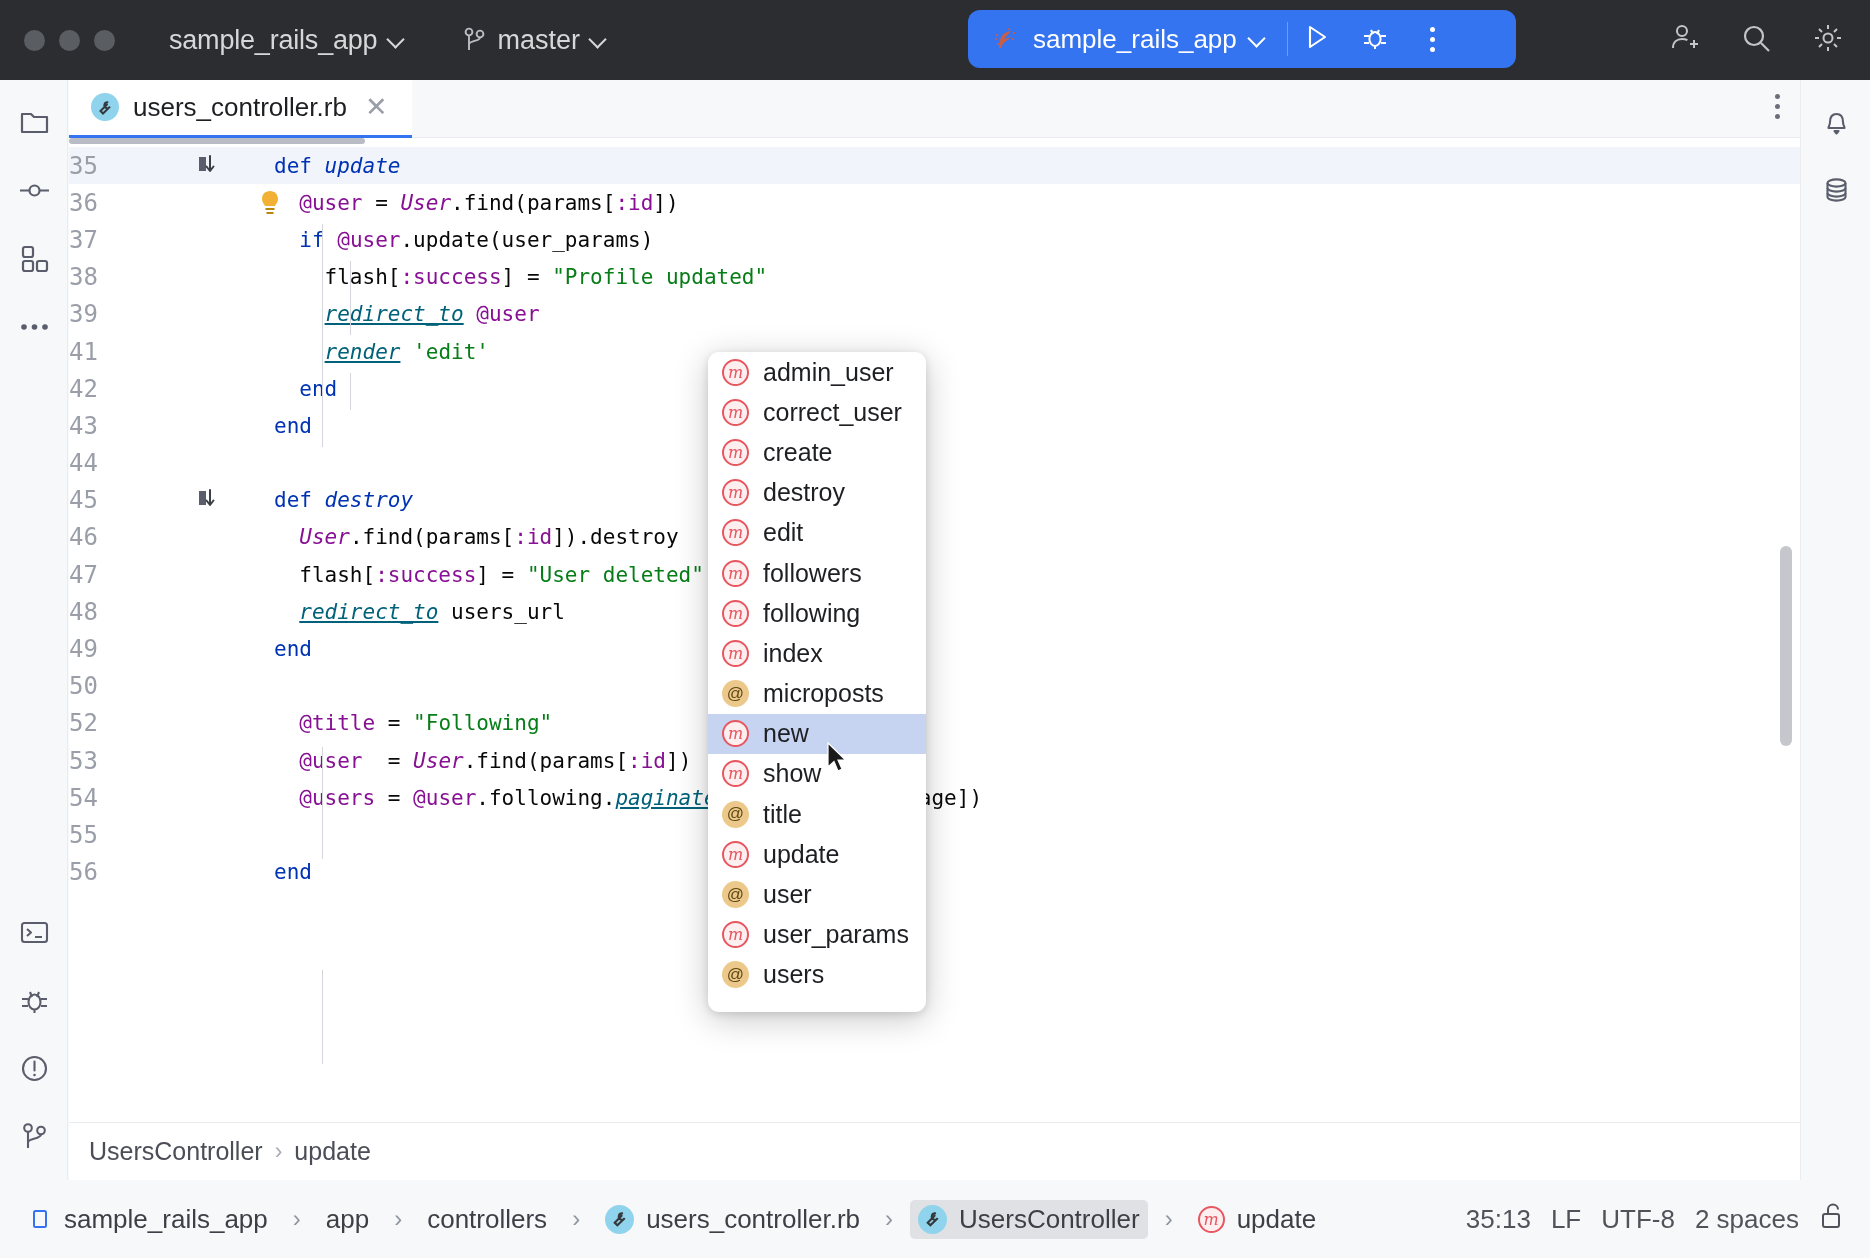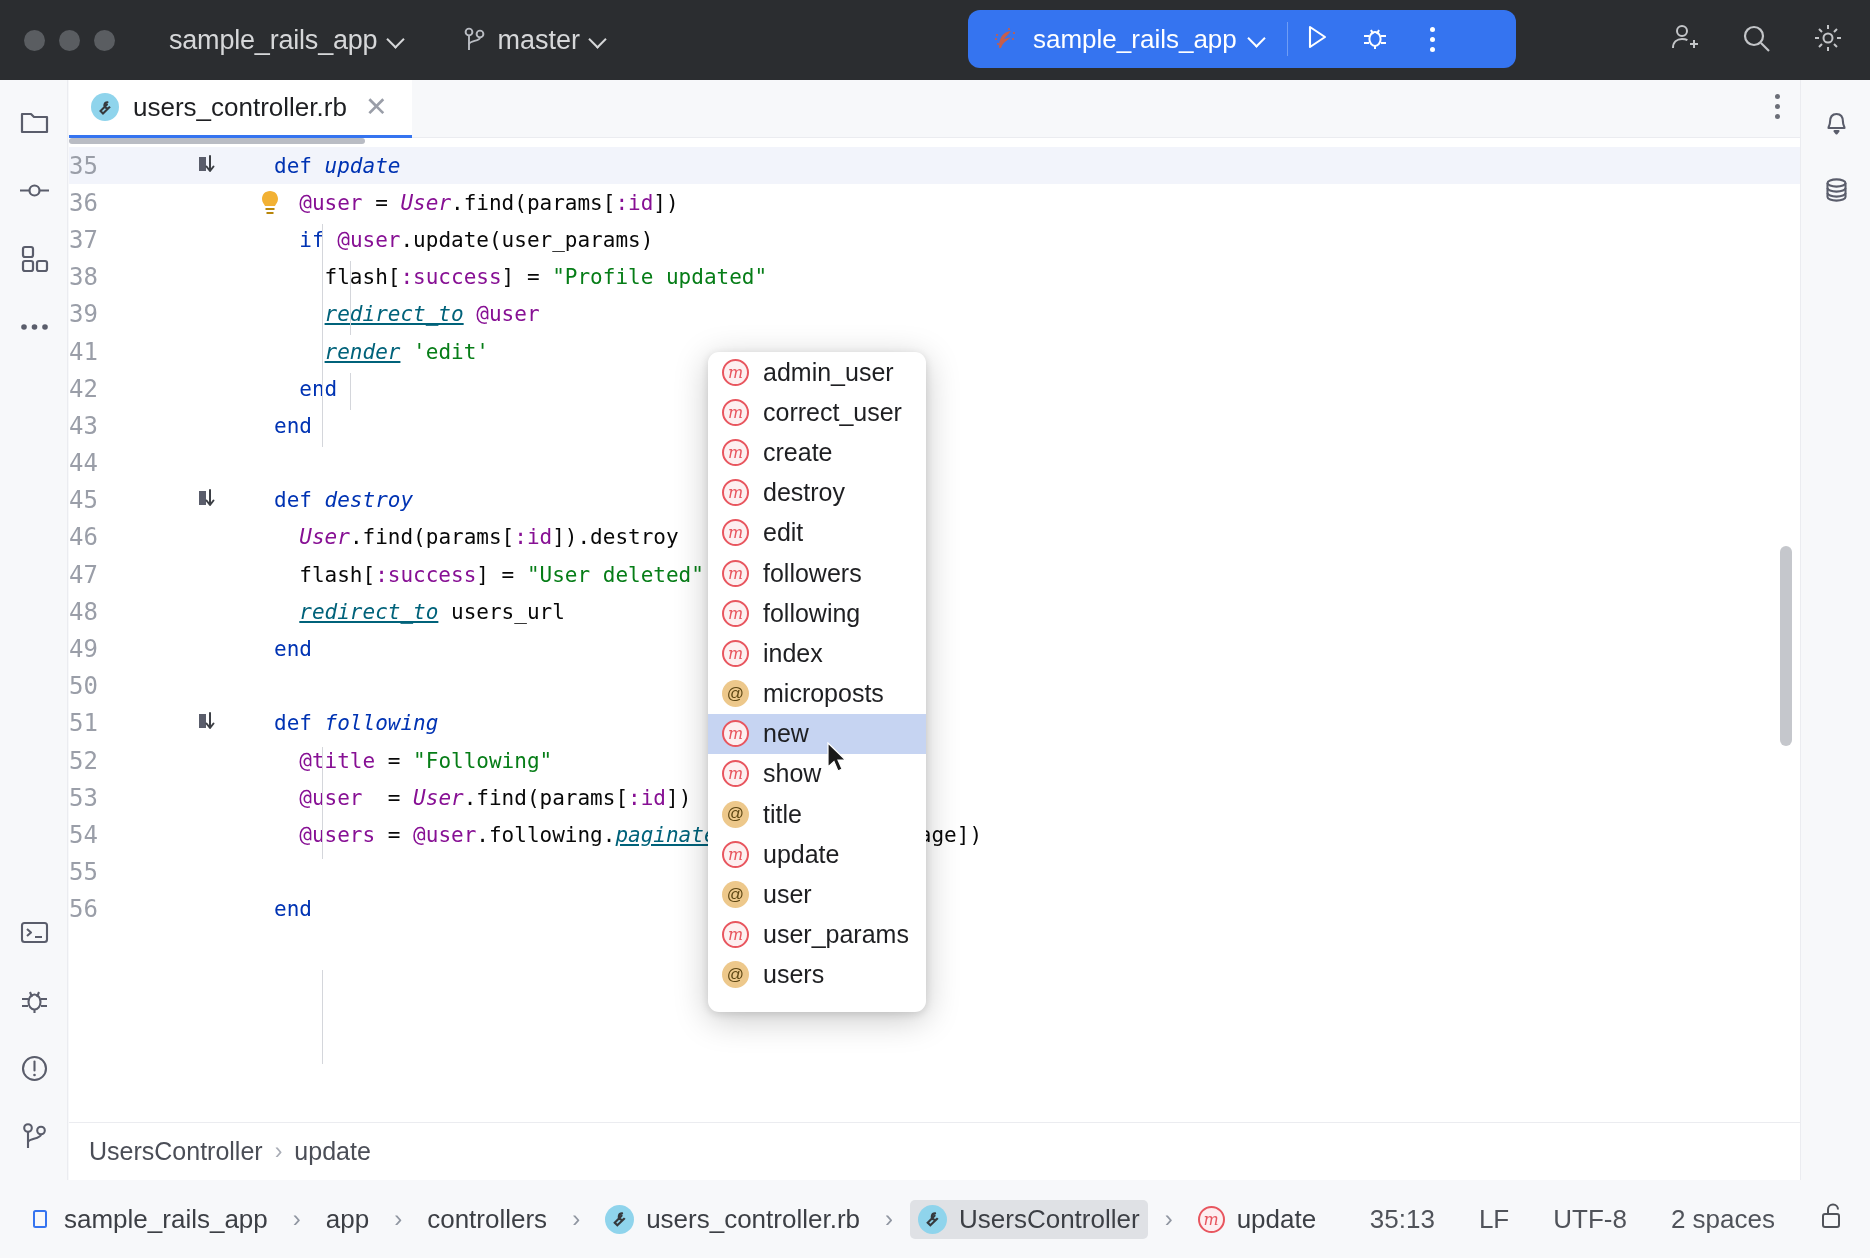--- a/index.html
+++ b/index.html
@@ -203,21 +203,21 @@
     background: #f7f8fa;
     display: flex; align-items: center;
     font-size: 26px; color: #3c3f45;
   }
   .sb-left { display: flex; align-items: center; gap: 14px; padding-left: 20px; }
   .sb-crumb { display: flex; align-items: center; gap: 12px; padding: 4px 8px; border-radius: 5px;}
   .sb-crumb.sel { background: #dfe1e5; }
   .sb-arrow { color: #9096a1; font-size: 24px; margin: 0 3px;}
   .sb-right {
     position: absolute; right: 24px;
-    display: flex; align-items: center; gap: 44px;
+    display: flex; align-items: center; gap: 20px;
     color: #50535a;
   }
   .mbadge {
     width: 27px; height: 27px; border-radius: 50%;
     border: 2.2px solid #e8565f; background: #fdeff0;
     display: flex; align-items: center; justify-content: center;
     font-family: "DejaVu Serif", serif;
     font-size: 16px; color: #e8565f; font-style: italic;
     flex: 0 0 27px;
   }
@@ -570,30 +570,20 @@
             <span class="ln">49</span>
             <span class="gmark"></span>
             <span class="code"><span class="kw">end</span></span>
           </div>
           <div class="row">
             <span class="ln">50</span>
             <span class="gmark"></span>
             <span class="code"></span>
           </div>
           <div class="row">
-            <span class="ln">51</span>
-            <span class="gmark">
-              <svg width="30" height="26" viewBox="0 0 30 26" fill="none">
-  <path d="M3 4 h7 v14 h-7 z" fill="#5a5d6b"></path>
-  <path d="M14 3 V17 M10.5 13.5 L14 18 L17.5 13.5" stroke="#3c3f45" stroke-width="2" stroke-linecap="round" stroke-linejoin="round"></path>
-              </svg>
-            </span>
-            <span class="code"><span class="kw">def </span><span class="fn">following</span></span>
-          </div>
-          <div class="row">
             <span class="ln">52</span>
             <span class="gmark"></span>
             <span class="code"><span class="plain">  </span><span class="ivar">@title</span><span class="plain"> = </span><span class="str">"Following"</span></span>
           </div>
           <div class="row">
             <span class="ln">53</span>
             <span class="gmark"></span>
             <span class="code"><span class="plain">  </span><span class="ivar">@user</span><span class="plain">  = </span><span class="cls">User</span><span class="plain">.find(params[</span><span class="sym">:id</span><span class="plain">])</span></span>
           </div>
           <div class="row">

